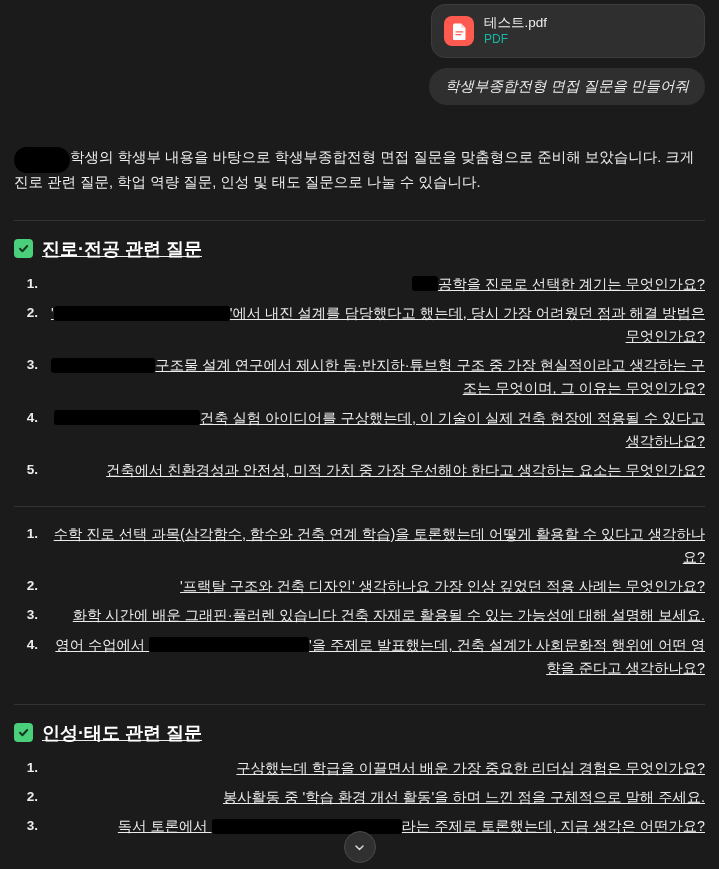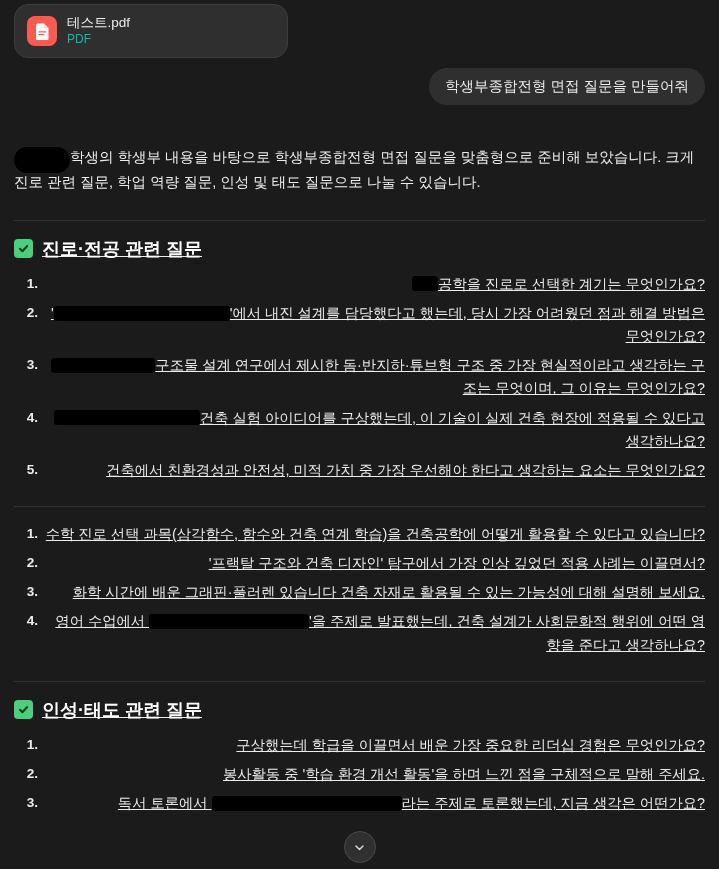--- a/index.html
+++ b/index.html
@@ -21,21 +21,21 @@
     height: 869px;
     position: relative;
     box-sizing: border-box;
     padding: 0 14px 0 14px;
     overflow: hidden;
   }
 
   
   .attach-row {
     display: flex;
-    justify-content: flex-start;
+    justify-content: flex-end;
     padding-top: 4px;
   }
   .attach-card {
     width: 274px;
     height: 54px;
     background: #2f2f2f;
     border: 1px solid #3c3c3c;
     border-radius: 14px;
     display: flex;
     align-items: center;
@@ -56,20 +56,21 @@
   .file-icon svg { display: block; }
   .file-meta { display: flex; flex-direction: column; justify-content: center; line-height: 1.25; }
   .file-name { font-size: 13.5px; color: #ececec; }
   .file-type { font-size: 12px; color: #14b8a6; }
 
   
   .user-row {
     display: flex;
     justify-content: flex-end;
     margin-top: 10px;
+    font-style: italic;
   }
   .user-bubble {
     background: #2f2f2f;
     border-radius: 18px;
     padding: 9px 16px;
     font-size: 14.5px;
     color: #ececec;
     max-width: 480px;
   }
 
@@ -224,22 +225,22 @@
             <li><span class="redact" style="width: 26px; height: 15px;"></span>공학을 진로로 선택한 계기는 무엇인가요?</li>
             <li>'<span class="redact" style="width: 176px; height: 15px;"></span>'에서 내진 설계를 담당했다고 했는데, 당시 가장 어려웠던 점과 해결 방법은 무엇인가요?</li>
             <li><span class="redact" style="width: 104px; height: 15px;"></span>구조물 설계 연구에서 제시한 돔·반지하·튜브형 구조 중 가장 현실적이라고 생각하는 구조는 무엇이며, 그 이유는 무엇인가요?</li>
             <li><span class="redact" style="width: 146px; height: 15px;"></span>건축 실험 아이디어를 구상했는데, 이 기술이 실제 건축 현장에 적용될 수 있다고 생각하나요?</li>
             <li>건축에서 친환경성과 안전성, 미적 가치 중 가장 우선해야 한다고 생각하는 요소는 무엇인가요?</li>
           </ol>
         </div>
         <hr class="sep">
         <div class="section">
           <ol class="qlist">
-            <li>수학 진로 선택 과목(삼각함수, 함수와 건축 연계 학습)을 건축공학에 어떻게 활용할 수 있다고 있습니다?</li>
-            <li>'프랙탈 구조와 건축 디자인' 탐구에서 가장 인상 깊었던 적용 사례는 이끌면서?</li>
+            <li>수학 진로 선택 과목(삼각함수, 함수와 건축 연계 학습)을 토론했는데 어떻게 활용할 수 있다고 생각하나요?</li>
+            <li>'프랙탈 구조와 건축 디자인' 생각하나요 가장 인상 깊었던 적용 사례는 무엇인가요?</li>
             <li>화학 시간에 배운 그래핀·풀러렌 있습니다 건축 자재로 활용될 수 있는 가능성에 대해 설명해 보세요.</li>
             <li>영어 수업에서 <span class="redact" style="width: 160px; height: 15px;"></span>'을 주제로 발표했는데, 건축 설계가 사회문화적 행위에 어떤 영향을 준다고 생각하나요?</li>
           </ol>
         </div>
         <hr class="sep">
         <div class="section">
           <div class="sec-title">
             <span class="check">
               <svg width="13" height="13" viewBox="0 0 13 13" aria-hidden="true">
                 <path d="M3 6.8l2.4 2.4L10.2 4" fill="none" stroke="#15361f" stroke-width="2" stroke-linecap="round" stroke-linejoin="round"></path>

